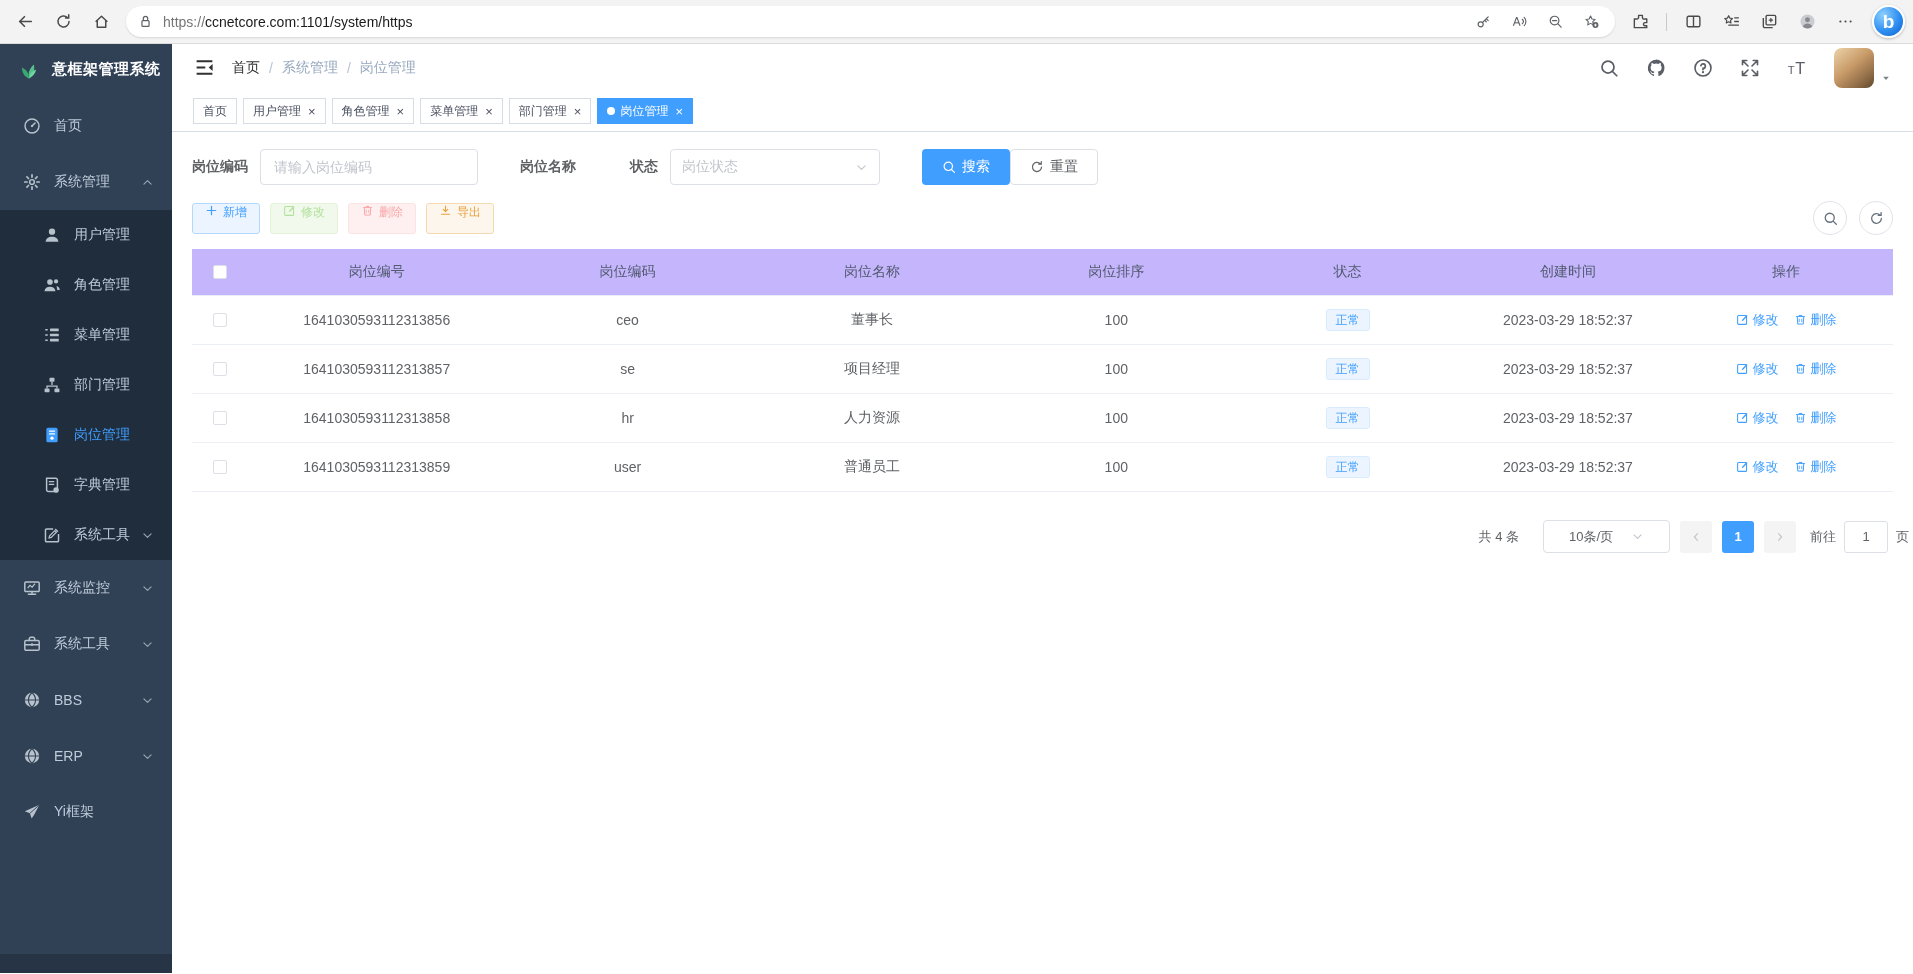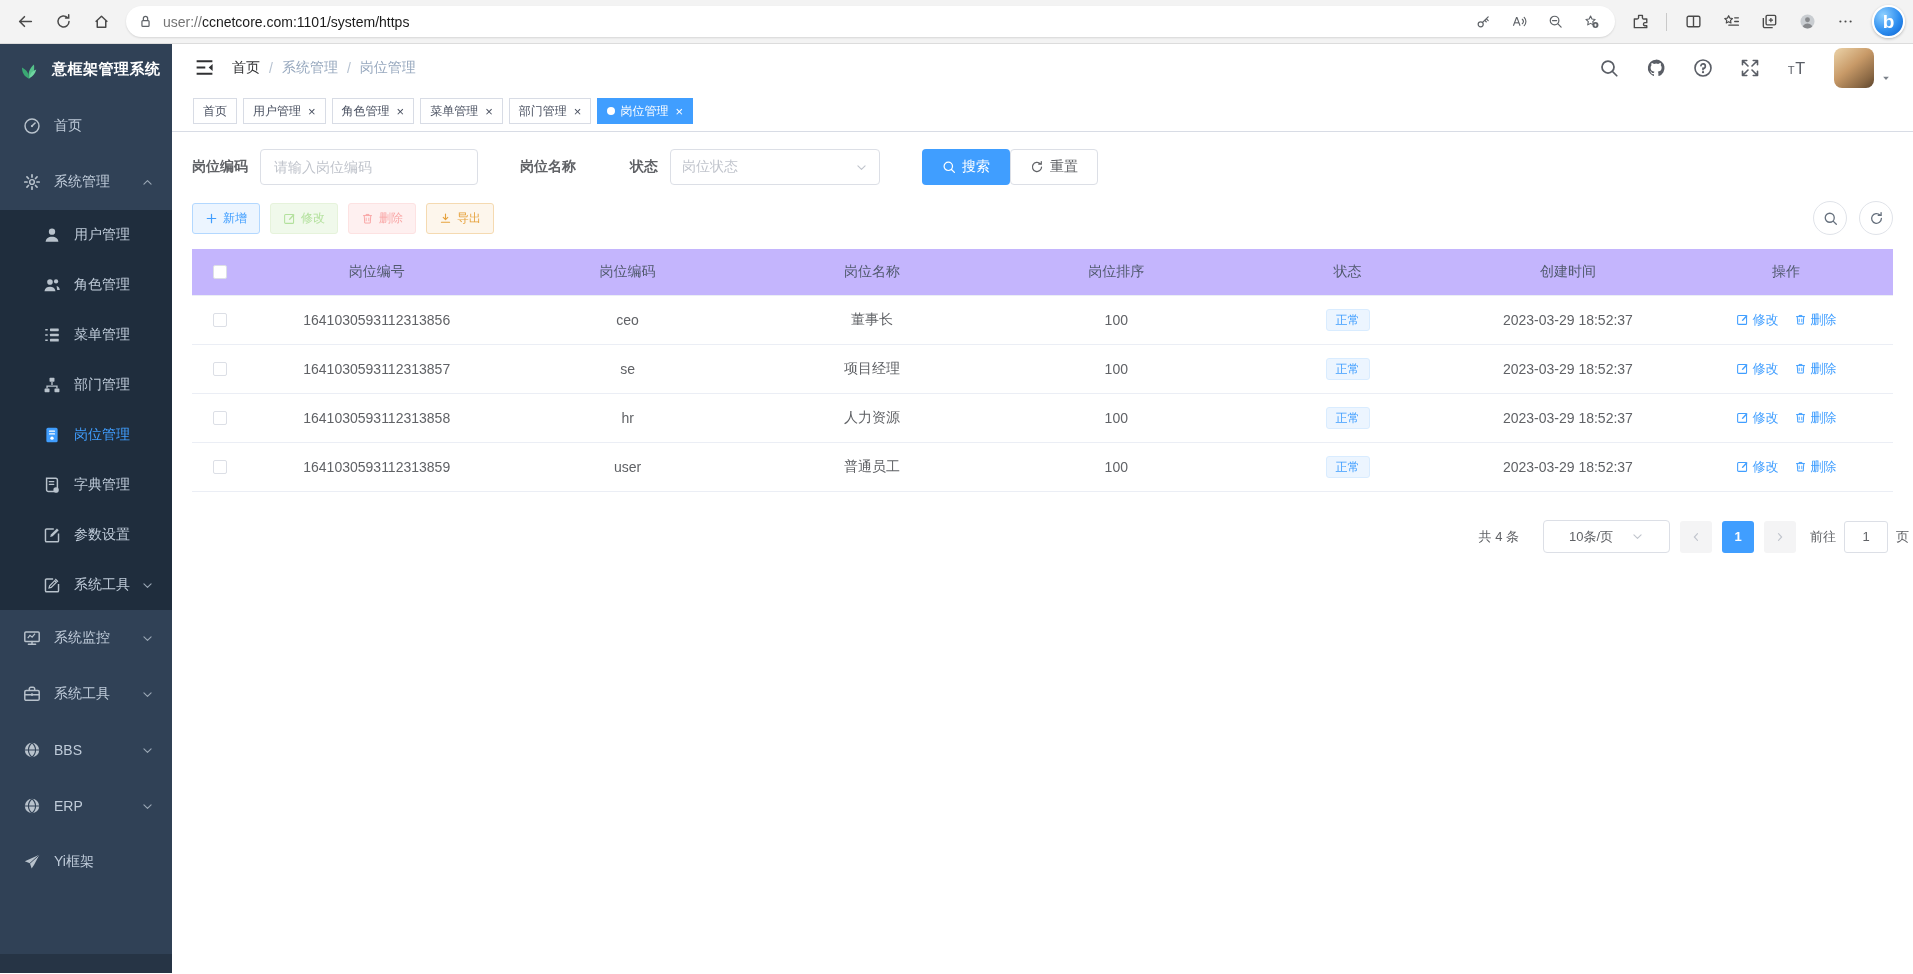--- a/index.html
+++ b/index.html
@@ -79,21 +79,21 @@
     justify-content:space-between;font-size:14px;color:#c0c4cc;cursor:pointer;background:#fff}
   .sel .chev{width:13px;height:13px;color:#c0c4cc}
   .btn{height:36px;border-radius:4px;font-size:14px;display:inline-flex;align-items:center;gap:6px;
     padding:16px 19px;border:1px solid transparent;cursor:pointer;background:#fff}
   .btn .icon{width:14px;height:14px}
   .btn-primary{background:#409eff;color:#fff}
   .btn-plain{border-color:#dcdfe6;color:#606266}
   .btn + .btn{margin-left:0}
 
   .toolbar{display:flex;align-items:center;gap:10px;margin-bottom:14px}
-  .btn-sm{height:31px;padding:0 12px;font-size:12px;border-radius:3px;display:inline-flex;align-items:center;gap:5px;border:1px solid;cursor:pointer}
+  .btn-sm{height:31px;padding:0 12px;font-size:12px;border-radius:3px;display:inline-flex;gap:5px;border:1px solid;cursor:pointer}
   .btn-sm .icon{width:13px;height:13px}
   .btn-add{background:#ecf5ff;border-color:#b3d8ff;color:#409eff}
   .btn-mod{background:#f0f9eb;border-color:#e6f3db;color:#b3e19d;cursor:not-allowed}
   .btn-del{background:#fef0f0;border-color:#fde2e2;color:#f9a7a7;cursor:not-allowed}
   .btn-exp{background:#fdf6ec;border-color:#f5dab1;color:#e6a23c}
   .tool-right{margin-left:auto;display:flex;gap:12px}
   .circle-btn{width:34px;height:34px;border-radius:50%;border:1px solid #e0e3e9;background:#fff;color:#66707d;
     display:flex;align-items:center;justify-content:center;cursor:pointer}
   .circle-btn .icon{width:15px;height:15px}
 
@@ -152,21 +152,21 @@
         </span>
       </div>
     </div>
   <div class="url-pill">
     <span class="icon">
         <svg viewBox="0 0 16 16">
           <rect x="4.2" y="7" width="7.6" height="6.2" rx="1" fill="none" stroke="currentColor" stroke-width="1.3"></rect>
           <path d="M5.7 7V4.9a2.3 2.3 0 0 1 4.6 0V7" fill="none" stroke="currentColor" stroke-width="1.3"></path>
         </svg>
       </span>
-    <span class="url-text"><span class="scheme">user://</span><span>ccnetcore.com:1101/system/https</span></span>
+    <span class="url-text"><span class="scheme">https://</span><span>ccnetcore.com:1101/system/https</span></span>
     <span class="pill-actions" id="pill-actions">
         <div class="b-btn">
           <span class="icon">
             <svg viewBox="0 0 16 16">
               <circle cx="5" cy="11" r="2.7" fill="none" stroke="currentColor" stroke-width="1.3"></circle>
               <path d="M7 9l6-6M11 5l2 2M9.3 6.7l1.6 1.6" stroke="currentColor" stroke-width="1.3" fill="none" stroke-linecap="round"></path>
             </svg>
           </span>
         </div>
         <div class="b-btn">
@@ -345,29 +345,20 @@
         </div>
         <div class="menu-item sub">
           <span class="icon mi-icon">
             <svg viewBox="0 0 16 16">
               <path d="M3.2 2h8a1.6 1.6 0 0 1 1.6 1.6v10.2H4.8A1.6 1.6 0 0 1 3.2 12.2z" fill="none" stroke="currentColor" stroke-width="1.3"></path>
               <path d="M5.6 5h4M5.6 7.4h4" stroke="currentColor" stroke-width="1.1" stroke-linecap="round"></path>
               <circle cx="11.6" cy="12.4" r="2.4" fill="currentColor"></circle>
             </svg>
           </span>
           <span>字典管理</span>
-        </div>
-        <div class="menu-item sub">
-          <span class="icon mi-icon">
-            <svg viewBox="0 0 16 16">
-              <path d="M13.8 6.6V13a1 1 0 0 1-1 1H3.2a1 1 0 0 1-1-1V3.6a1 1 0 0 1 1-1h6.4" fill="none" stroke="currentColor" stroke-width="1.3"></path>
-              <path d="M6.4 9.8l.6-2.2 5.4-5.4 1.6 1.6-5.4 5.4z" fill="currentColor"></path>
-            </svg>
-          </span>
-          <span>参数设置</span>
         </div>
         <div class="menu-item sub">
           <span class="icon mi-icon">
             <svg viewBox="0 0 16 16">
               <path d="M13.8 7v6a1 1 0 0 1-1 1H3.2a1 1 0 0 1-1-1V3.6a1 1 0 0 1 1-1H9" fill="none" stroke="currentColor" stroke-width="1.3"></path>
               <path d="M5.4 10.6l.5-1.9 4.6-4.6 1.4 1.4-4.6 4.6z" fill="none" stroke="currentColor" stroke-width="1.1"></path>
               <path d="M10.9 2.7l2.4 2.4" stroke="currentColor" stroke-width="1.1"></path>
             </svg>
           </span>
           <span>系统工具</span>

